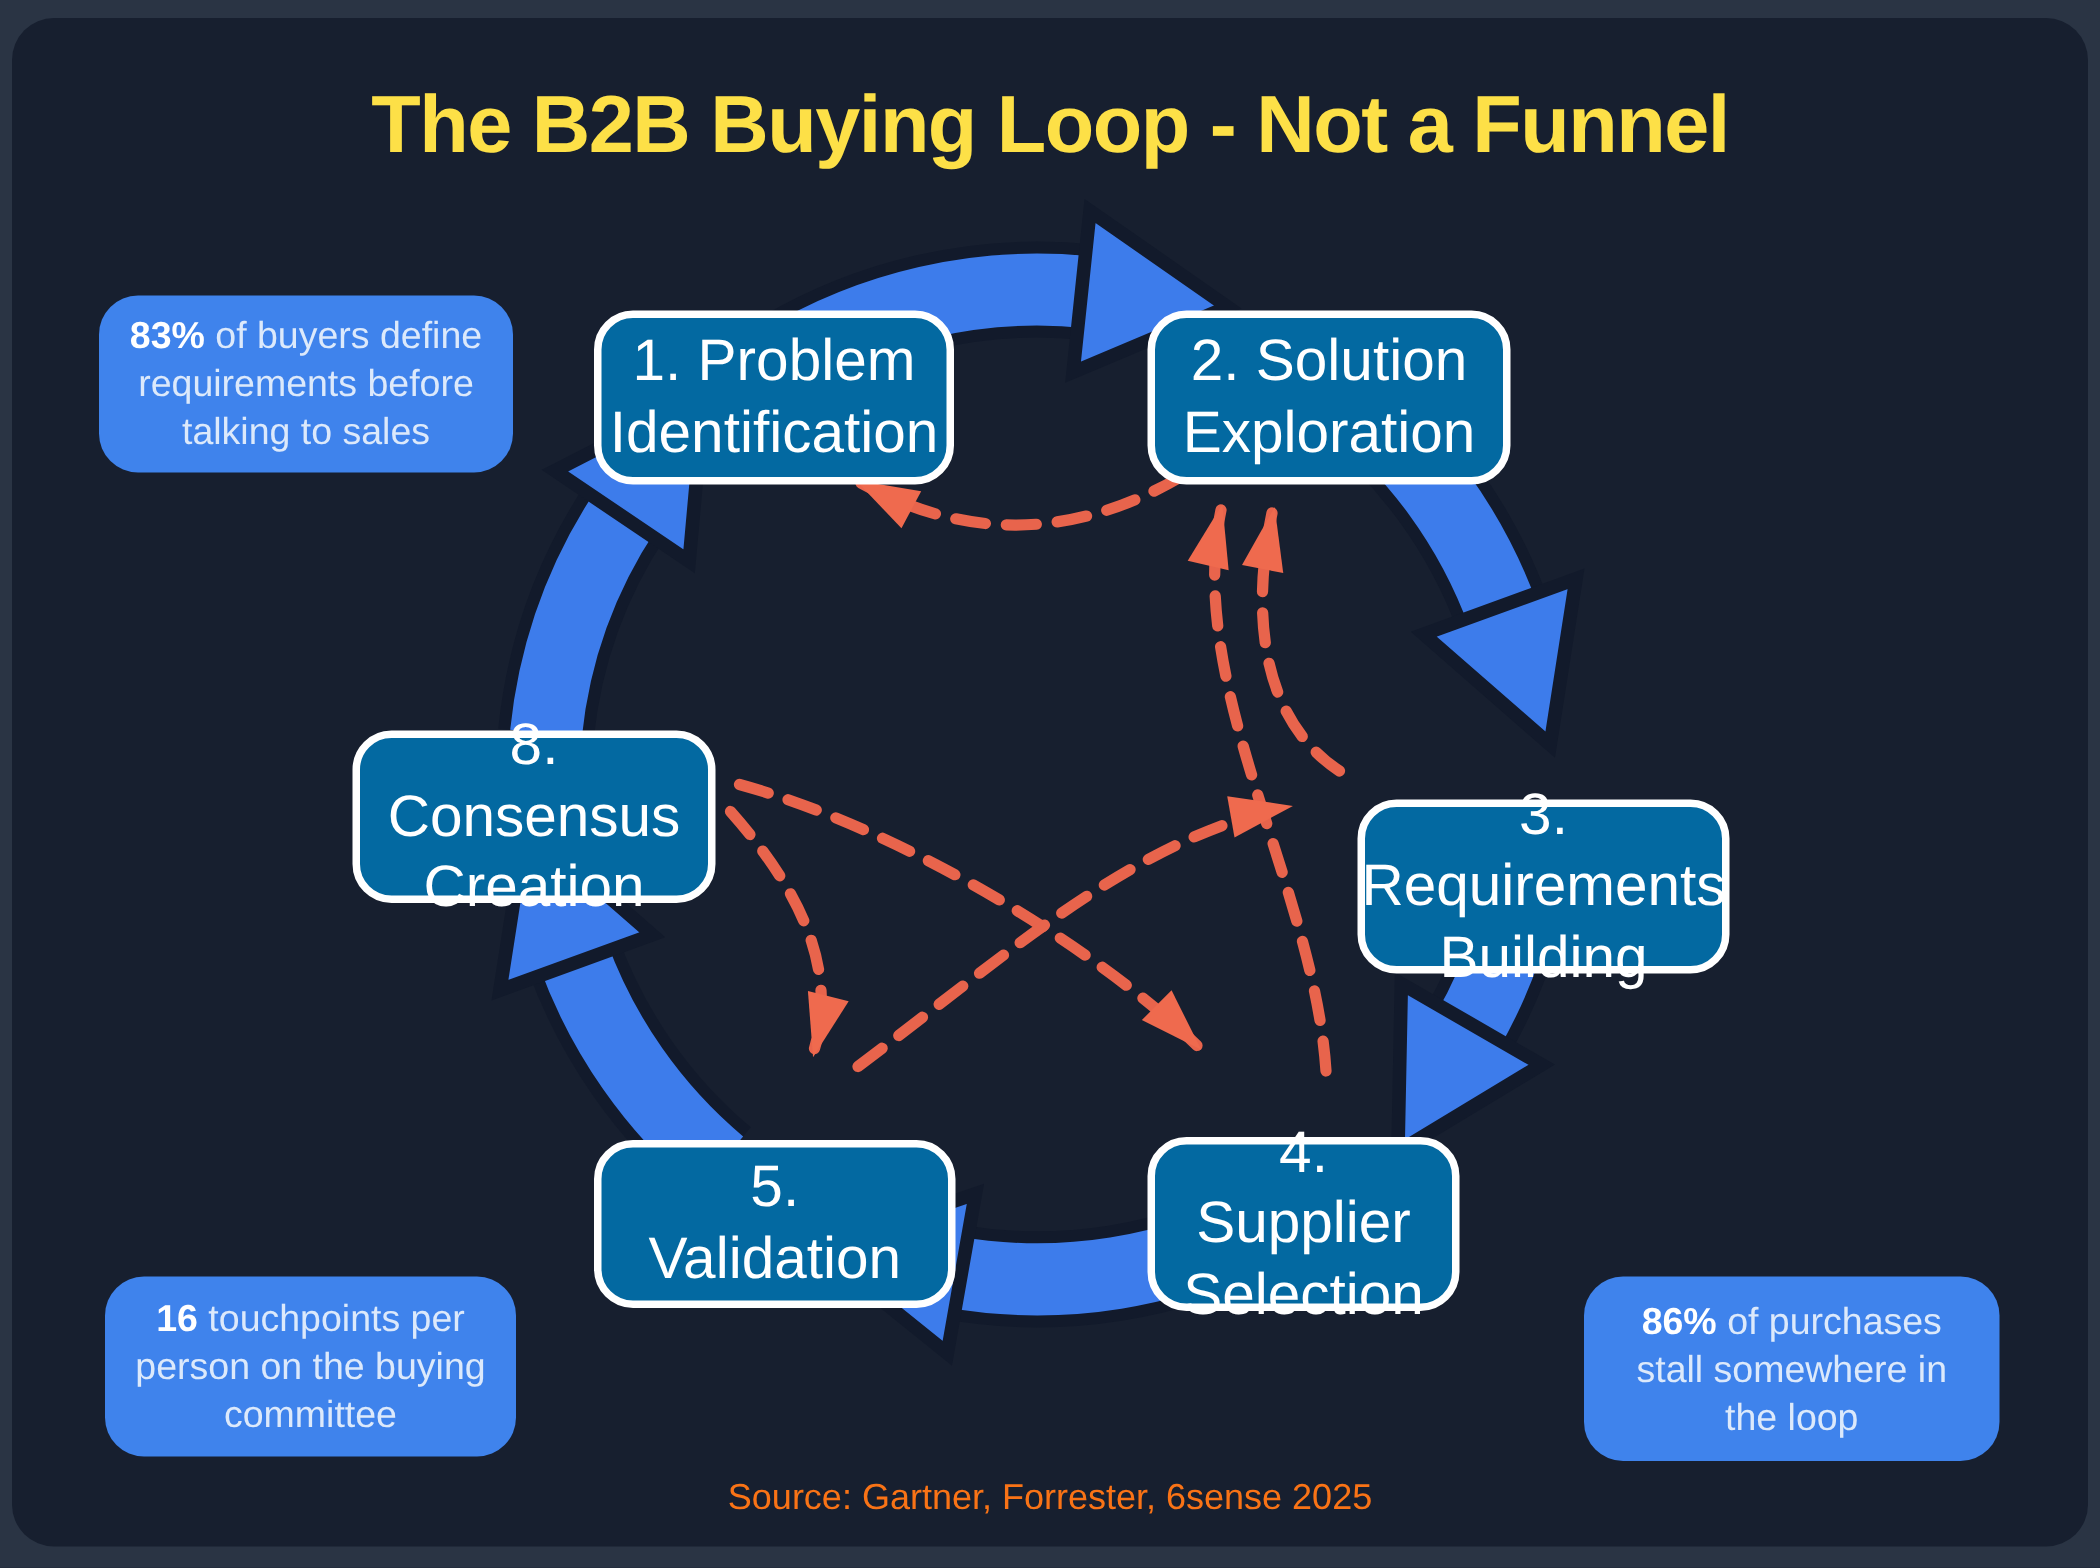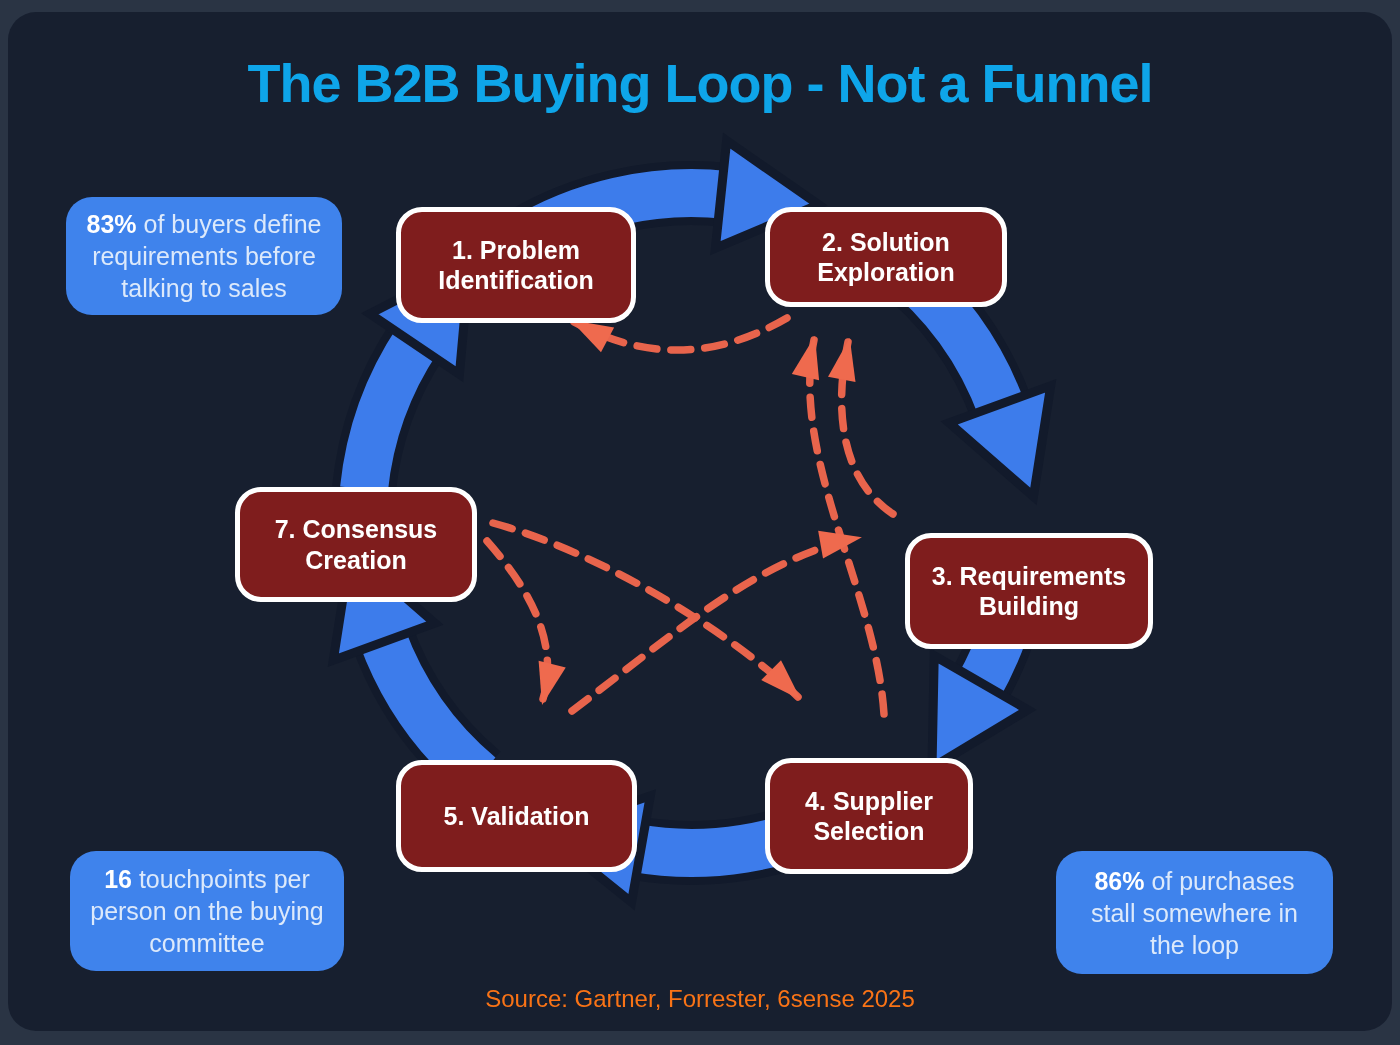--- a/index.html
+++ b/index.html
@@ -13,42 +13,42 @@
     position: absolute;
     left: 8px; top: 12px; right: 8px; bottom: 14px;
     background: #171f2f;
     border-radius: 28px;
     overflow: hidden;
   }
   .title {
     position: absolute;
     left: 0; top: 40px; width: 100%;
     text-align: center;
-    color: #0ea5e9;
+    color: #fde047;
     font-size: 54px;
     font-weight: bold;
     letter-spacing: -1px;
   }
   svg.layer {
     position: absolute; left: 0; top: 0;
     width: 1384px; height: 1019px;
   }
   .loop-arc   { fill: none; stroke: #3d7ceb; stroke-width: 48; }
   .loop-arc-outline { fill: none; stroke: #121a2b; stroke-width: 64; }
   .loop-head  { fill: #3d7ceb; stroke: #121a2b; stroke-width: 9; stroke-linejoin: miter; }
   .jump-path  { fill: none; stroke: #e8644c; stroke-width: 7.5; stroke-dasharray: 20 14; stroke-linecap: round; }
   .jump-head  { fill: #ef6a4e; }
   .stage {
     position: absolute;
-    background: #7f1d1d;
+    background: #0369a1;
     border: 5px solid #ffffff;
     border-radius: 26px;
     color: #ffffff;
-    font-size: 25px;
-    font-weight: bold;
+    font-size: 39px;
+    font-weight: normal;
     line-height: 1.22;
     display: flex;
     align-items: center;
     justify-content: center;
     text-align: center;
     box-sizing: border-box;
     padding: 6px 14px;
   }
   .stat {
     position: absolute;
@@ -68,21 +68,21 @@
   .stat .stat-value { color: #ffffff; font-weight: bold; }
   .source {
     position: absolute;
     left: 0; bottom: 18px; width: 100%;
     text-align: center;
     color: #f97316;
     font-size: 24px;
   }
   
   #stage-1 { left: 388px; top: 195px; width: 240px; height: 116px; }
-  #stage-2 { left: 757px; top: 195px; width: 242px; height: 100px; justify-content: center; }
+  #stage-2 { left: 757px; top: 195px; width: 242px; height: 116px; justify-content: center; }
   #stage-3 { left: 897px; top: 475px; width: 248px; height: 116px; margin-top: 46px; }
   #stage-4 { left: 757px; top: 746px; width: 208px; height: 116px; }
   #stage-5 { left: 388px; top: 748px; width: 241px; height: 112px; text-align: center; }
   #stage-6 { left: 227px; top: 475px; width: 242px; height: 115px; }
   
   #stat-tl { left: 58px;   top: 161px; width: 276px; height: 118px; }
   #stat-tr { left: 1051px; top: 160px; width: 272px; height: 96px;  }
   #stat-bl { left: 62px;   top: 815px; width: 274px; height: 120px; }
   #stat-br { left: 1048px; top: 815px; width: 277px; height: 123px; }
 </style>
@@ -186,21 +186,21 @@
   <div class="stage" id="stage-3">
     <span>3. Requirements Building</span>
   </div>
   <div class="stage" id="stage-4">
     <span>4. Supplier Selection</span>
   </div>
   <div class="stage" id="stage-5">
     <span>5. Validation</span>
   </div>
   <div class="stage" id="stage-6">
-    <span>7. Consensus Creation</span>
+    <span>8. Consensus Creation</span>
   </div>
 
   <div class="stat" id="stat-tl">
     <p style="margin:0">
       <span class="stat-value">83%</span>
       <span>of buyers define requirements before talking to sales</span>
     </p>
   </div>
   <div class="stat" id="stat-bl">
     <p style="margin:0">

